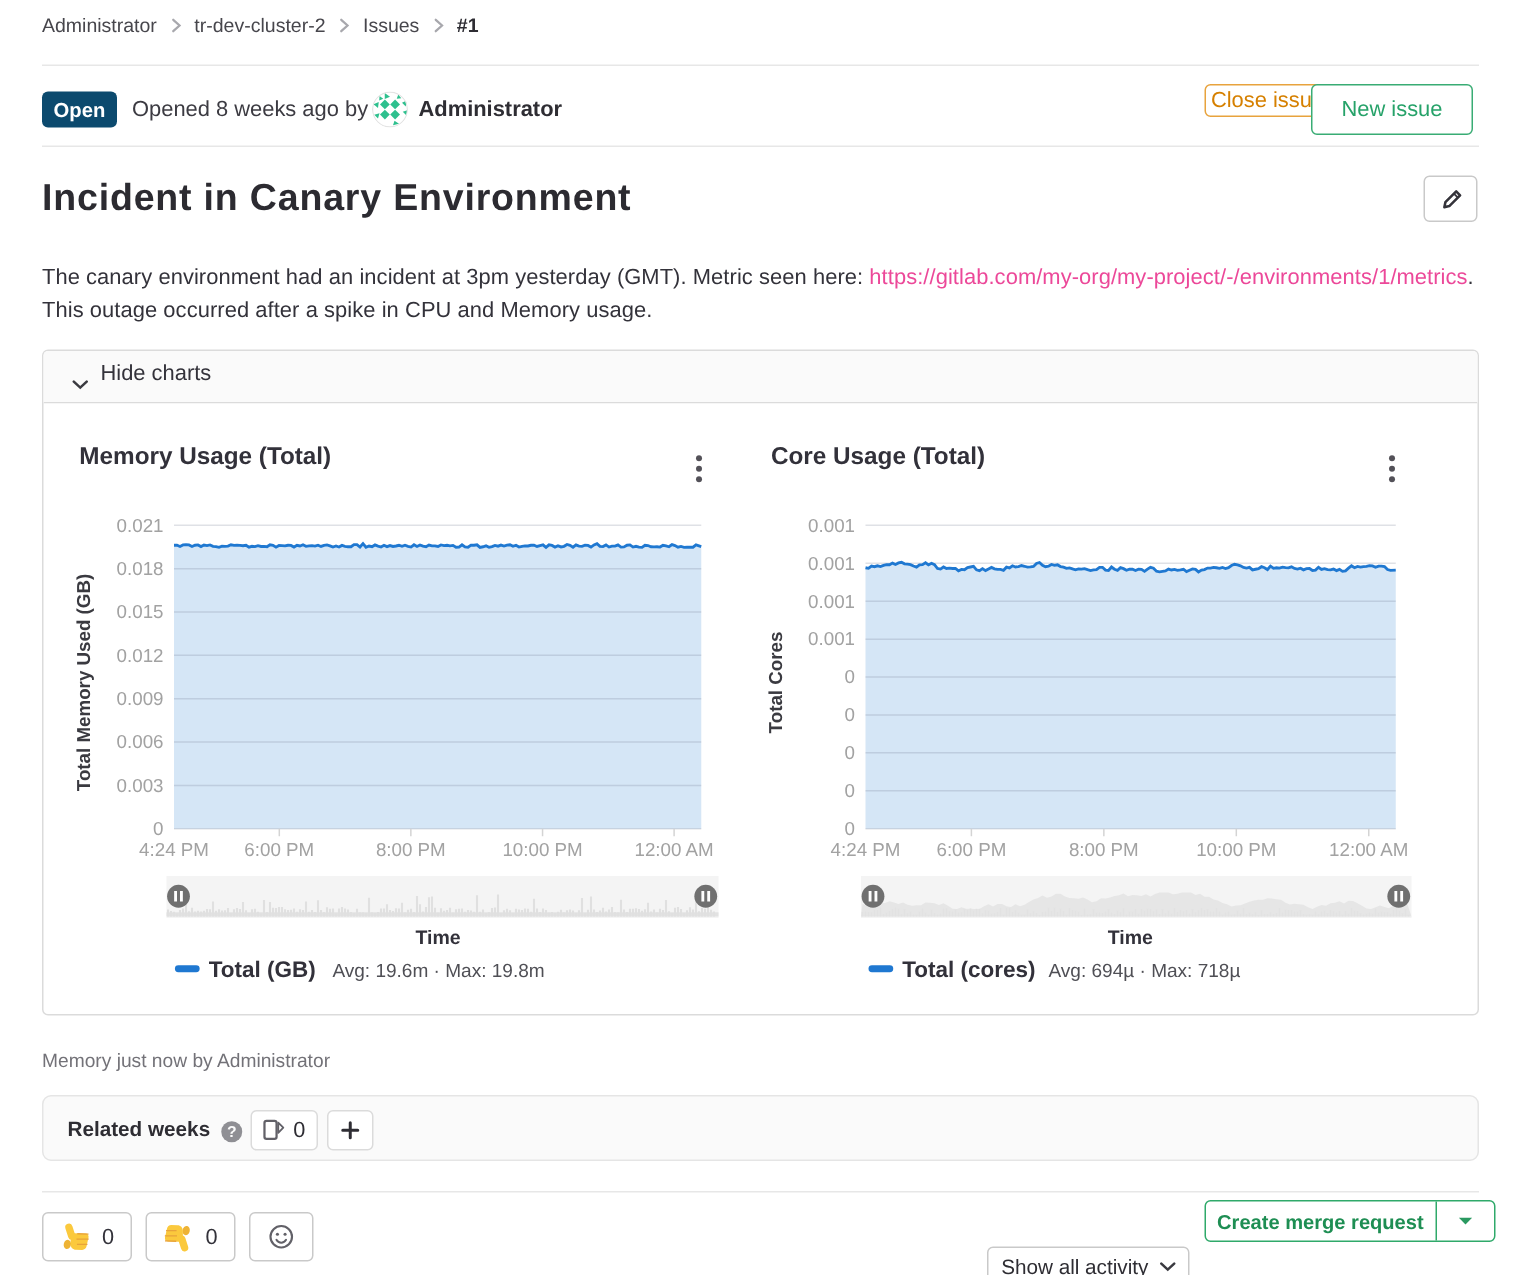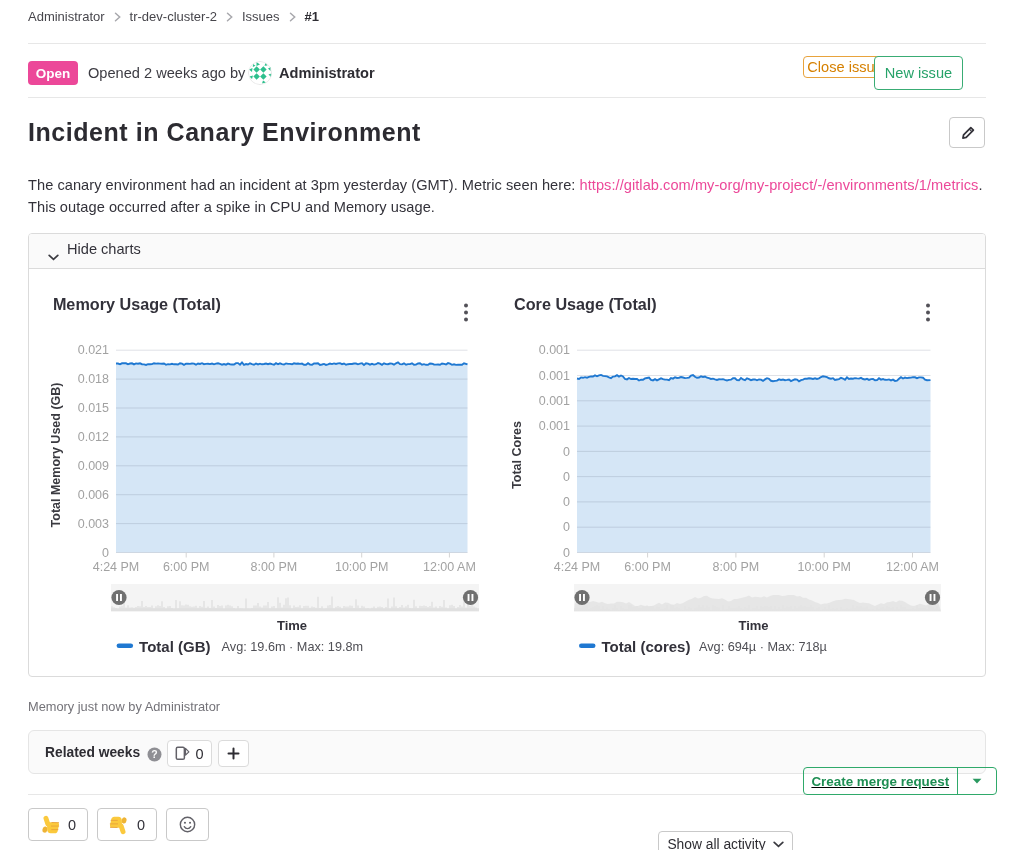--- a/index.html
+++ b/index.html
@@ -21,22 +21,22 @@
         <path d="M1.5 1.2 5.7 5 1.5 8.8" fill="none" stroke="#a8a8ad" stroke-width="1.5" stroke-linecap="round"></path>
       </svg>
       <span>Issues</span>
       <svg width="7" height="10" viewBox="0 0 7 10" style="margin:0 9px">
         <path d="M1.5 1.2 5.7 5 1.5 8.8" fill="none" stroke="#a8a8ad" stroke-width="1.5" stroke-linecap="round"></path>
       </svg>
       <span style="font-weight:bold;color:#2e2d33;">#1</span>
 </div>
 <div class="hr" style="top:43px;"></div>
 
-<div class="abs" style="left:28px;top:61px;width:50px;height:24px;background:#ec4899;border-radius:4px;display:flex;align-items:center;justify-content:center;color:#fff;font-weight:bold;font-size:13.5px;">Open</div>
-<div class="abs" style="left:88px;top:65px;font-size:14.6px;color:#3c3b42;">Opened 2 weeks ago by</div>
+<div class="abs" style="left:28px;top:61px;width:50px;height:24px;background:#0c4a6e;border-radius:4px;display:flex;align-items:center;justify-content:center;color:#fff;font-weight:bold;font-size:13.5px;">Open</div>
+<div class="abs" style="left:88px;top:65px;font-size:14.6px;color:#3c3b42;">Opened 8 weeks ago by</div>
 <svg width="24" height="24" viewBox="0 0 24 24" style="position:absolute;left:248px;top:61px">
 <defs>
         <clipPath id="av">
           <circle cx="12" cy="12" r="12"></circle>
         </clipPath>
       </defs>
 <g clip-path="url(#av)">
 <rect width="24" height="24" fill="#fff"></rect>
 <g fill="#2ec08e">
 <rect x="6.3" y="6.3" width="4.6" height="4.6" transform="rotate(45 8.6 8.6)"></rect>
@@ -50,21 +50,21 @@
 <path d="M1.5 15.5 5 14.5 4 18z"></path>
           <path d="M20.5 13.5 23.5 12.5 23 16z"></path>
 <path d="M5 3 7.5 4.8 4.8 6z"></path>
           <path d="M17.5 2 19.5 4.5 16.5 4.8z"></path>
 </g>
 <circle cx="12" cy="12" r="11.6" fill="none" stroke="#e3e3e3" stroke-width="0.8"></circle>
 </g>
     </svg>
 <div class="abs" style="left:279px;top:65px;font-size:14.6px;font-weight:bold;color:#2e2d33;">Administrator</div>
 <div class="btn" style="left:803px;top:56px;width:84px;height:22px;border-color:#e8a33d;color:#d68000;font-size:14.6px;">Close issue</div>
-<div class="btn" style="left:874px;top:56px;width:89px;height:34px;border-color:#39ac74;color:#26a269;font-size:14.6px;">New issue</div>
+<div class="btn" style="left:874px;top:56px;width:108px;height:34px;border-color:#39ac74;color:#26a269;font-size:14.6px;">New issue</div>
 <div class="hr" style="top:97px;"></div>
 
 <div class="abs" style="left:28px;top:118px;font-size:25px;font-weight:bold;color:#2c2b31;letter-spacing:0.55px;">Incident in Canary Environment</div>
 <div class="btn" style="left:949px;top:117px;width:36px;height:31px;">
       <svg width="16" height="16" viewBox="0 0 16 16" style="position:absolute;left:10px;top:7px">
 <path d="M10.8 2.6 13.4 5.2 6.2 12.4 2.9 13.1 3.6 9.8Z" fill="#fff" stroke="#34333a" stroke-width="1.7" stroke-linejoin="round"></path>
 <path d="M2.9 13.1 3.3 11.2 4.8 12.7Z" fill="#34333a"></path>
 <line x1="9.4" y1="4.2" x2="11.8" y2="6.6" stroke="#34333a" stroke-width="1.2"></line>
 </svg>
     </div>
@@ -221,21 +221,21 @@
 <circle cx="9" cy="9" r="7.6" fill="none" stroke="#626168" stroke-width="1.5"></circle>
 <circle cx="6.3" cy="7.2" r="1.1" fill="#626168"></circle>
 <circle cx="11.7" cy="7.2" r="1.1" fill="#626168"></circle>
 <path d="M5.6 11.2 C6.4 12.6 7.6 13.3 9 13.3 C10.4 13.3 11.6 12.6 12.4 11.2" fill="none" stroke="#626168" stroke-width="1.4" stroke-linecap="round"></path>
 </svg>
     </div>
 
 <div class="btn" style="left:658px;top:810.5px;width:135px;height:27px;font-size:13.8px;color:#2e2d33;gap:7px;margin-top:20px;">Show all activity <svg width="11" height="7" viewBox="0 0 11 7">
         <path d="M1.2 1.4 5.5 5.4 9.8 1.4" fill="none" stroke="#3a3a40" stroke-width="1.7" stroke-linecap="round"></path>
       </svg></div>
-<div class="abs" style="left:803px;top:767px;width:194px;height:28px;border:1px solid #2fa96a;border-radius:4px;display:flex;text-decoration:underline;">
+<div class="abs" style="left:803px;top:800px;width:194px;height:28px;border:1px solid #2fa96a;border-radius:4px;display:flex;">
   <div style="width:153.5px;display:flex;align-items:center;justify-content:center;color:#1e8e53;font-size:13.4px;font-weight:bold;border-right:1px solid #2fa96a;">Create merge request</div>
   <div style="flex:1;display:flex;align-items:center;justify-content:center;">
         <svg width="10" height="7" viewBox="0 0 10 7">
           <path d="M0.6 0.8 5 5.4 9.4 0.8Z" fill="#2a9960"></path>
         </svg>
       </div>
 </div>
 
 </div>
 </body></html>

